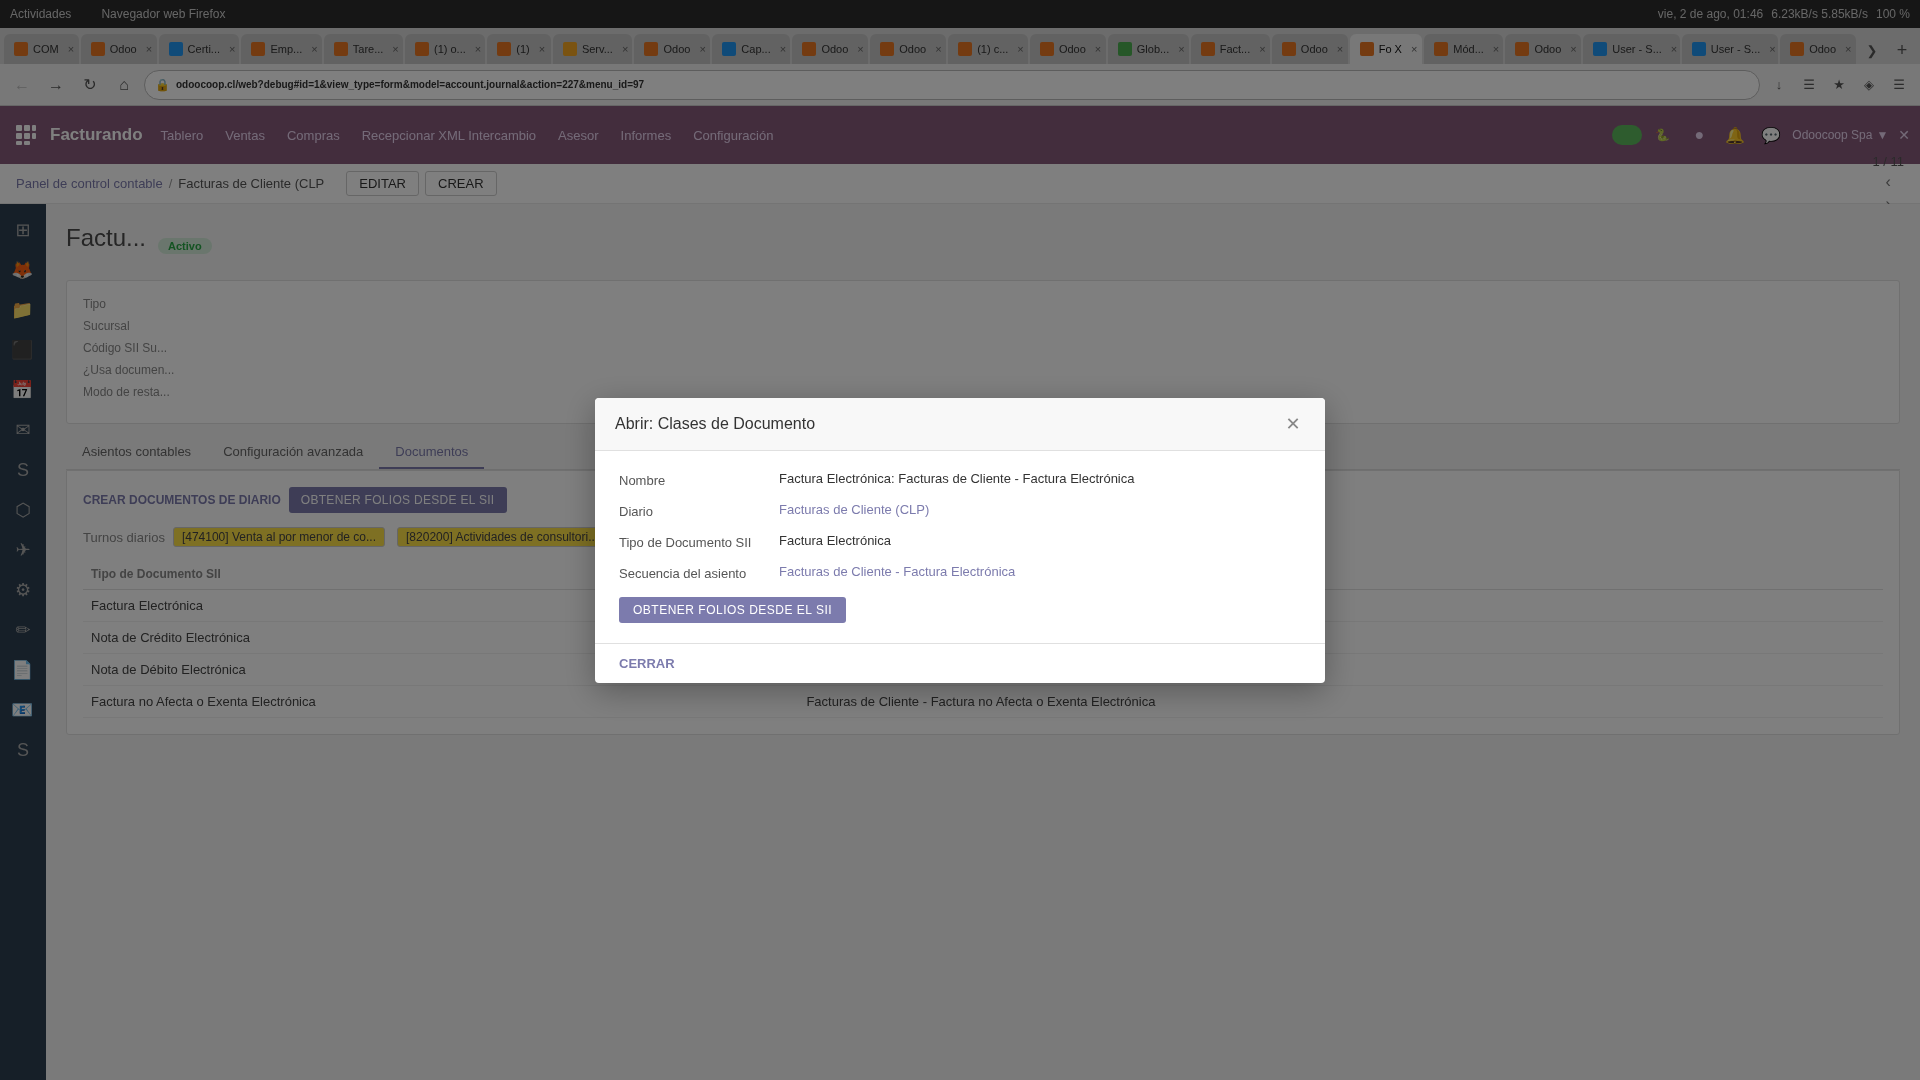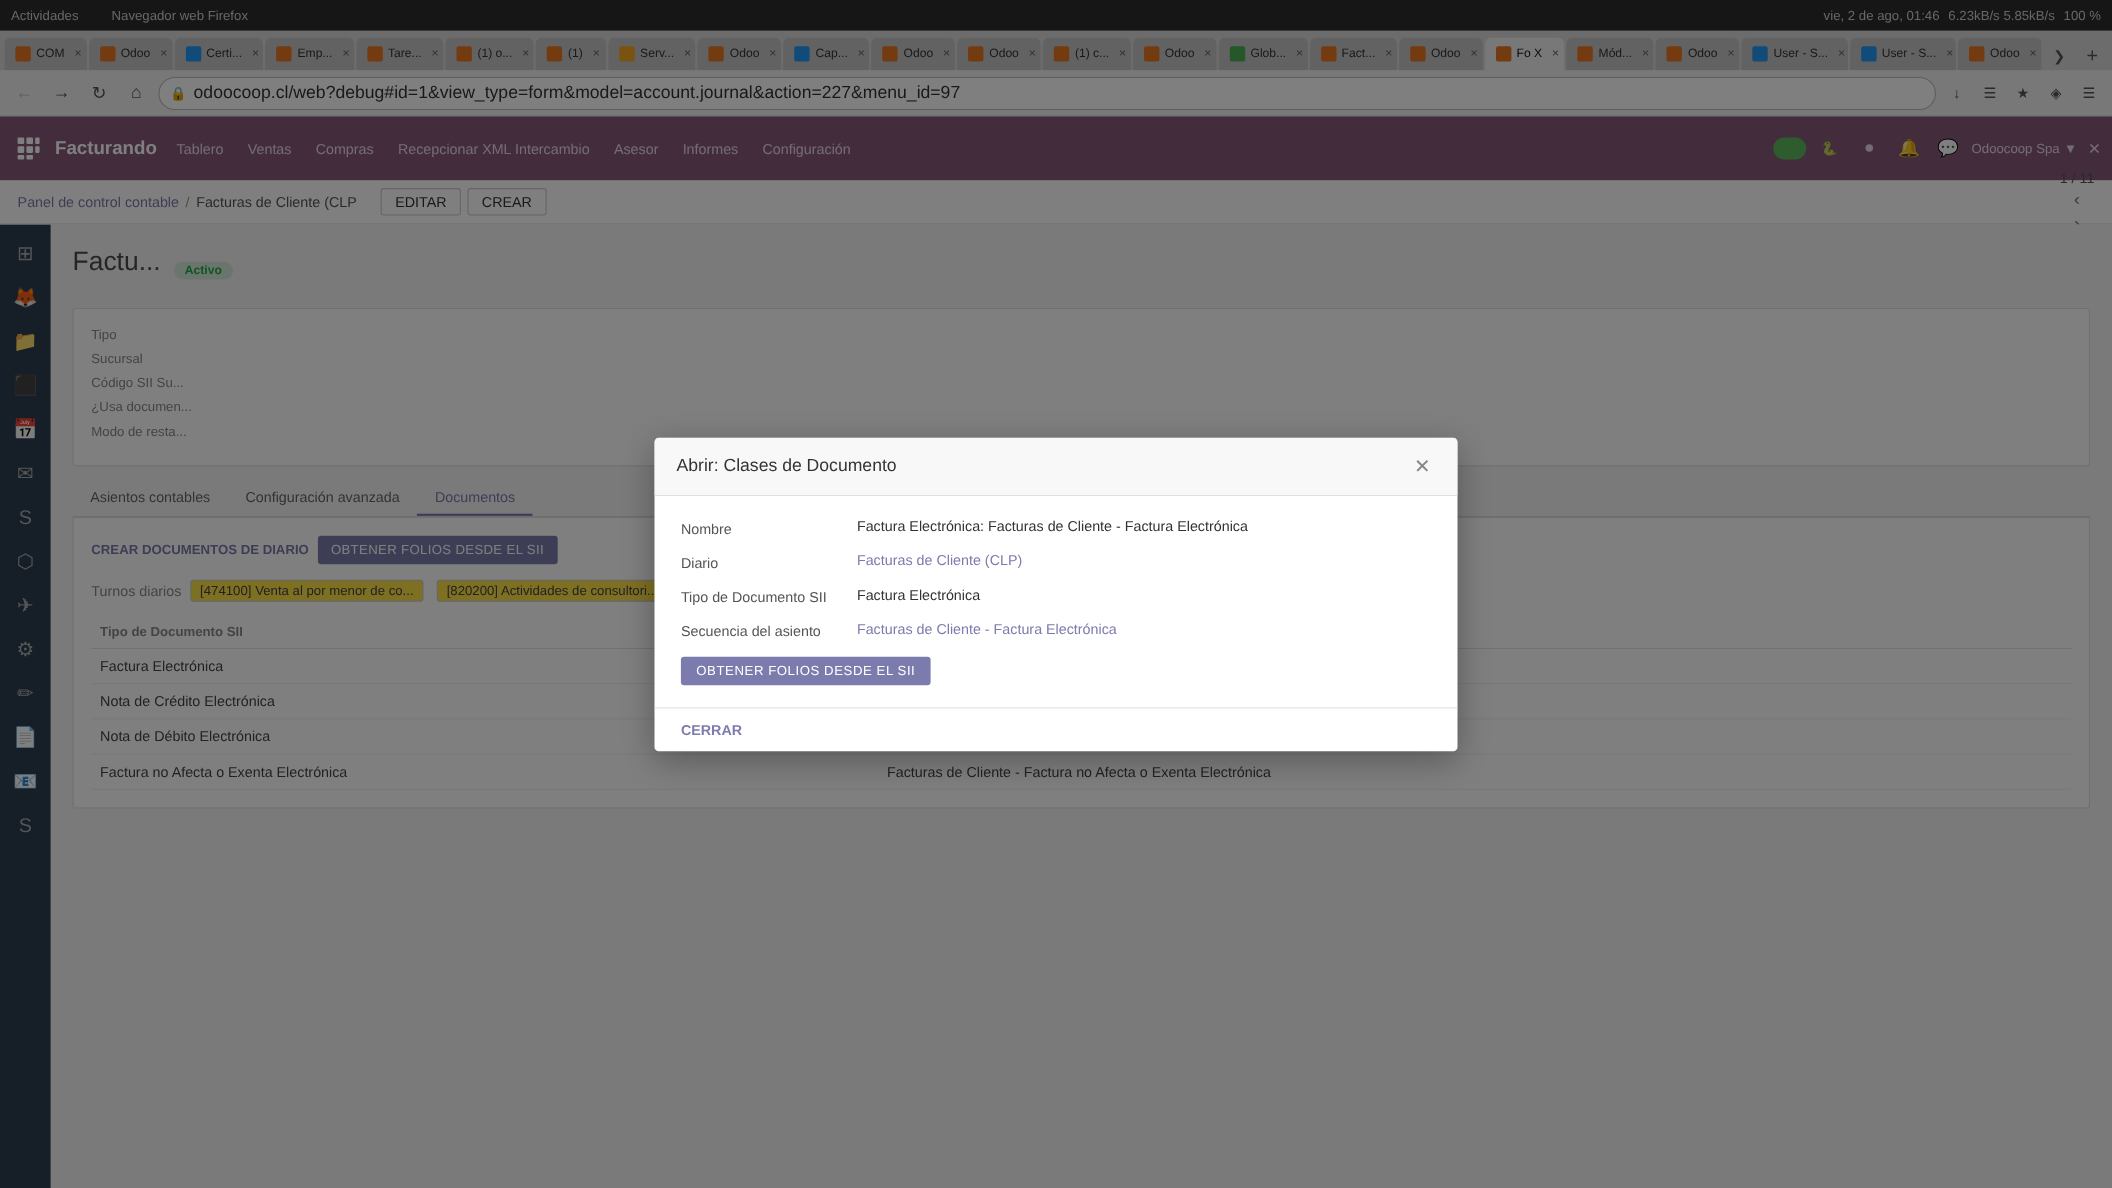--- a/index.html
+++ b/index.html
@@ -89,21 +89,21 @@
       height: 30px;
       background: #fff;
       border: 1px solid #bbb;
       border-radius: 15px;
       display: flex;
       align-items: center;
       padding: 0 10px;
       gap: 6px;
       font-size: 13px;
     }
-    .url-text { flex: 1; color: #333; font-size: 16px; }
+    .url-text { flex: 1; color: #333; font-size: 10px; font-weight: bold; }
     .toolbar-icons { display: flex; align-items: center; gap: 4px; }
     .toolbar-icon { width: 26px; height: 26px; display: flex; align-items: center; justify-content: center; cursor: pointer; color: #555; border-radius: 50%; }
 
     
     .odoo-bar {
       height: 58px;
       background: #875a7b;
       display: flex;
       align-items: center;
       padding: 0 10px;

